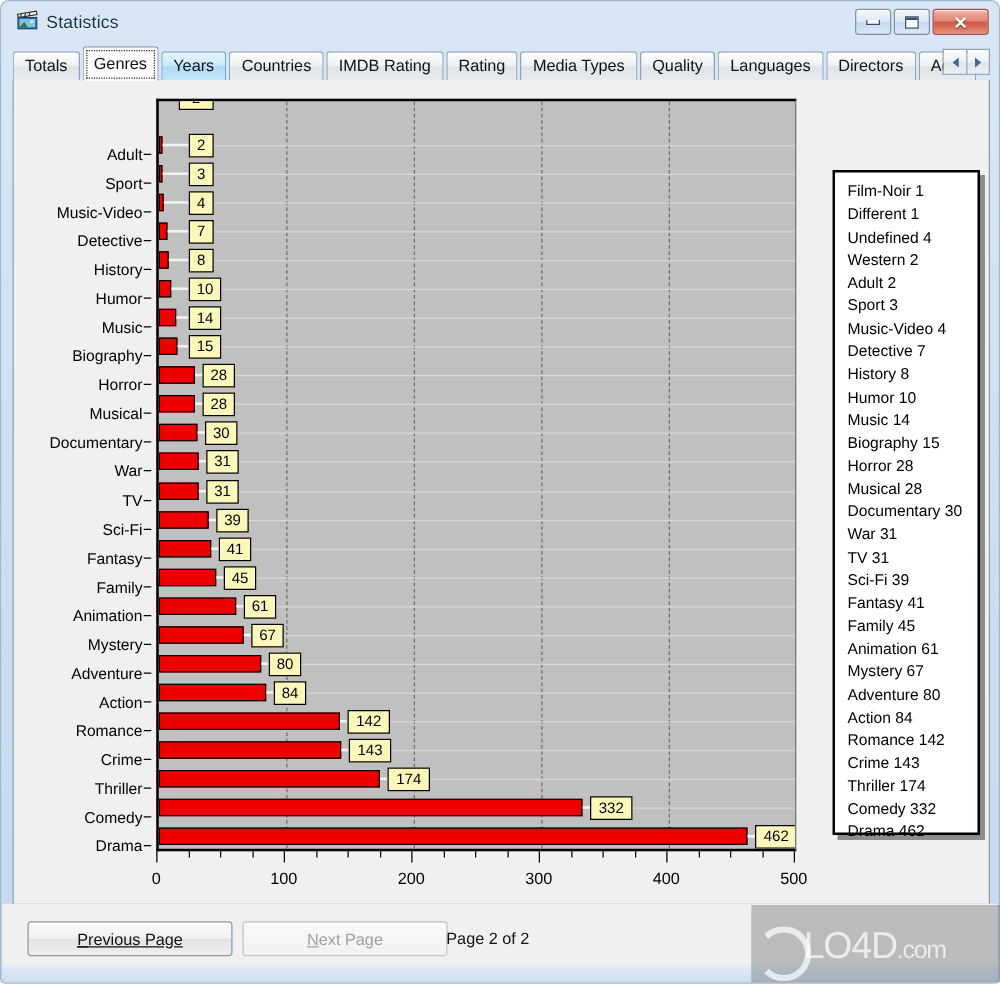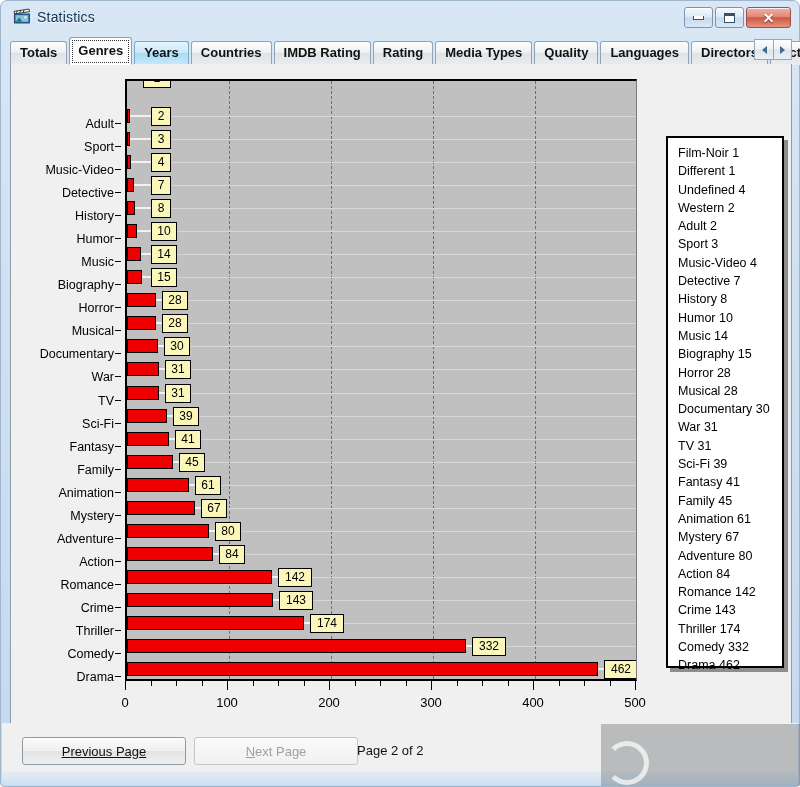--- a/index.html
+++ b/index.html
@@ -52,21 +52,21 @@
     position:absolute;left:9px;top:36px;width:782px;height:28px;
   }
   .tabs{position:absolute;left:0;top:0;display:flex;align-items:flex-end;height:28px;}
   .tab{
     box-sizing:border-box;
     height:24px;line-height:22px;
     padding:0 9px;margin-right:2px;
     background:linear-gradient(to bottom,#fdfdfd 0%,#eef0f2 45%,#dfe3e8 50%,#e9ecef 100%);
     border:1px solid #94a3b2;border-bottom:none;
     border-radius:3px 3px 0 0;
-    font-size:13px;color:#111;white-space:nowrap;font-weight:bold;
+    font-size:13px;color:#111;white-space:nowrap;
   }
   .tab.hover{
     background:linear-gradient(to bottom,#e7f5fd 0%,#c9e9fb 45%,#aadcf7 50%,#c6e8fb 100%);
     border-color:#7aa8c4;
   }
   .tab.active{
     height:28px;line-height:25px;
     background:#fdfdfd;
     border:1px solid #8e9dab;border-bottom:1px solid #fdfdfd;
     position:relative;z-index:3;
@@ -483,15 +483,16 @@
       <span><u>P</u><span>revious Page</span></span>
     </div>
     <div class="fbtn disabled" style="left:192px;width:164px;">
       <span><u>N</u><span>ext Page</span></span>
     </div>
     <div class="pagetext">Page 2 of 2</div>
   </div>
 
   <div class="wm">
     <div class="wmlogo"></div>
+    <div class="wmtext"><span>LO4D</span><span class="dom">.com</span></div>
   </div>
 
 </div>
 
 </body></html>

